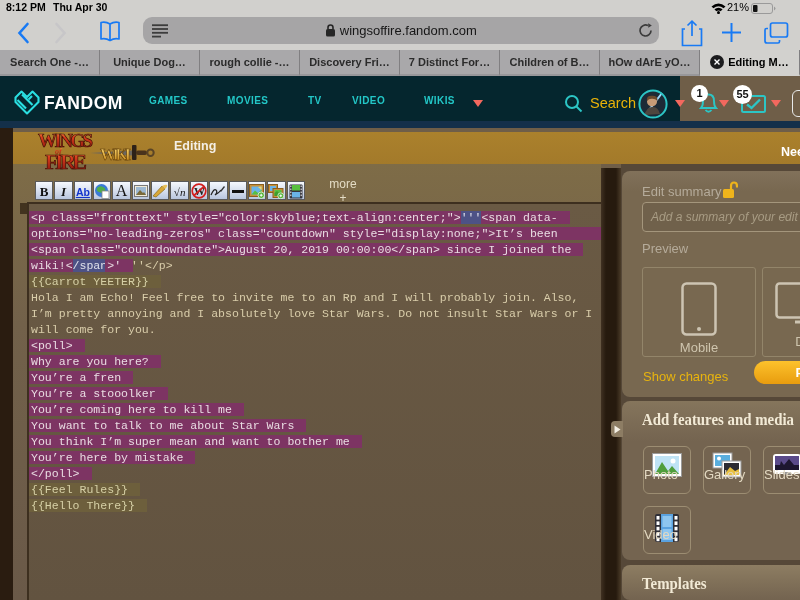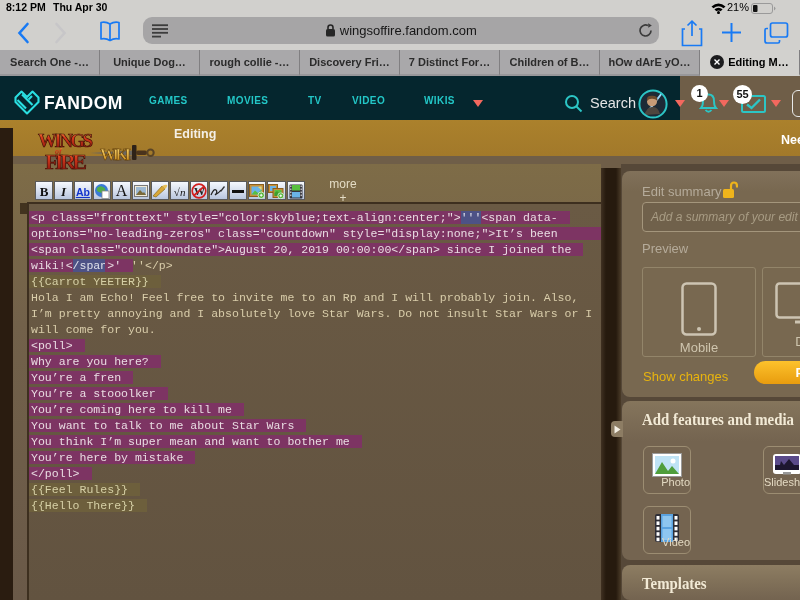--- a/index.html
+++ b/index.html
@@ -12,26 +12,26 @@
 #addr{position:absolute;left:143px;top:3px;width:516px;height:27px;background:#a6a5a6;border-radius:9px}
 #addr .host{position:absolute;left:0;right:0;top:6px;text-align:center;font-size:13px;color:#161616;font-weight:400}
 
 #tabbar{left:0;top:50px;width:800px;height:26px;background:#a9a8aa;display:flex}
 #tabbar .tab{flex:1;border-right:1px solid #807f81;font-size:11px;font-weight:600;color:#2b2b2b;text-align:center;line-height:25px;white-space:nowrap;overflow:hidden;border-bottom:2px solid #98979a;box-sizing:border-box}
 #tabbar .tab.active{background:#d2d1ce;color:#000;border-bottom:2px solid #d2d1ce}
 
 #fhead{left:0;top:76px;width:680px;height:45px;background:#05262e;color:#fff}
 #fhead .brand{position:absolute;left:44px;top:17px;font-size:17.5px;font-weight:bold;letter-spacing:.5px;color:#fff}
 #fhead .nav{position:absolute;top:19px;font-size:10px;font-weight:bold;letter-spacing:.4px;color:#23c7c7}
-#fhead .search{position:absolute;left:590px;top:19px;font-size:14.5px;color:#e5e5e5}
+#fhead .search{position:absolute;left:590px;top:19px;font-size:14.5px;color:#eab308}
 .tri{width:0;height:0;border-left:5.5px solid transparent;border-right:5.5px solid transparent;border-top:7px solid #f3685e;position:absolute}
 .badge{position:absolute;background:#fff;border-radius:50%;color:#111;font-weight:bold;text-align:center}
 
 #navy{left:0;top:121px;width:800px;height:7px;background:#14304a}
-#banner{left:0;top:120px;width:800px;height:36px;background:linear-gradient(#ab812c,#a2792a)}
+#banner{left:0;top:132px;width:800px;height:36px;background:linear-gradient(#ab812c,#a2792a)}
 #banner .editing{position:absolute;left:174px;top:7px;font-size:12.5px;font-weight:bold;color:#f4efe6}
 #banner .title{position:absolute;left:222px;top:4px;font-size:16.5px;color:#fff}
 #banner .need{position:absolute;left:781px;top:13px;font-size:12.5px;font-weight:bold;color:#fff;white-space:nowrap}
 
 #content{left:0;top:164px;width:800px;height:436px;background:#6f5e48}
 #edcol{position:absolute;left:13px;top:0;width:588px;height:436px;background:linear-gradient(#7e6c47,#72614a 160px,#6a5948)}
 #leftdark{left:0;top:128px;width:13px;height:472px;background:#2a1c10}
 #gapdark{left:601px;top:168px;width:20px;height:432px;background:linear-gradient(90deg,#403122 0,#261a0e 5px,#261a0e 15px,#4a3b28 20px)}
 
 #wtb{position:absolute;left:22px;top:17px;height:19px}
@@ -52,21 +52,21 @@
 #mod2{top:237px;height:159px;background:linear-gradient(#85755c,#746450 40px,#746450)}
 #mod3{top:401px;height:35px;background:linear-gradient(#8d7d62,#746450 34px)}
 .sblabel{color:#b5ab9a;font-size:13px}
 #esin{position:absolute;left:20px;top:31px;width:170px;height:28px;border:1px solid #a4967c;border-radius:4px;background:rgba(0,0,0,.06)}
 #esin span{position:absolute;left:8px;top:7px;font-style:italic;font-size:12px;color:#a89c84}
 .pbox{position:absolute;top:96px;width:112px;height:88px;border:1px solid #93856a;border-radius:3px}
 #showch{position:absolute;left:21px;top:198px;color:#e8b40e;font-size:13px}
 #pub{position:absolute;left:132px;top:190px;width:130px;height:23px;background:linear-gradient(#fdc22c,#e89c0e);border-radius:12px;color:#fff;font-weight:bold;font-size:13px;text-align:center;line-height:23px}
 .mhead{color:#f2ead6;font-weight:bold;font-size:16.5px;font-family:"Liberation Serif",serif;transform:scaleX(.9);transform-origin:0 0;white-space:nowrap;display:inline-block}
 .mbtn{position:absolute;width:48px;height:48px;border:1px solid #9c8d72;border-radius:6px;box-sizing:border-box;text-align:center}
-.mbtn .lbl{position:absolute;bottom:5px;width:100%;text-align:right;font-size:11px;color:#e3d9c2}
+.mbtn .lbl{position:absolute;bottom:11px;width:100%;text-align:left;font-size:13px;color:#e3d9c2}
 #arrtab{position:absolute;left:-11px;top:20px;width:12px;height:16px;background:#8d7d64;border-radius:4px 0 0 4px}
 svg{display:block}
 </style></head><body>
 
 <div class="abs" id="status">
   <span class="lt">8:12 PM</span>
     <span class="abs" style="left:53px;top:1px">Thu Apr 30</span>
   <svg class="abs" style="right:74px;top:2.5px" width="15" height="11" viewBox="0 0 15 11">
       <path d="M0.5 3.4 Q7.5 -2.6 14.5 3.4 L12.6 5.3 Q7.5 1.2 2.4 5.3 Z" fill="#000"></path>
       <path d="M3.4 6.3 Q7.5 3.0 11.6 6.3 L9.7 8.2 Q7.5 6.6 5.3 8.2 Z" fill="#000"></path>
@@ -344,20 +344,31 @@
     <span class="mhead abs" style="left:20px;top:9px">Add features and media</span>
     <div class="mbtn" style="left:21px;top:45px">
       <svg style="margin:6px auto 0" width="30" height="24" viewBox="0 0 30 24">
           <rect x="0.5" y="0.5" width="29" height="23" fill="#fff" stroke="#9a9a9a"></rect>
           <rect x="3" y="3" width="24" height="18" fill="#bfe3f5"></rect>
           <path d="M3 21 L10 9 L16 18 L20 13 L27 21 Z" fill="#4f9e3c"></path>
           <circle cx="21" cy="8" r="2.5" fill="#fff"></circle>
         </svg>
       <div class="lbl">Photo</div>
     </div>
+    <div class="mbtn" style="left:81px;top:45px">
+      <svg style="margin:5px auto 0" width="30" height="26" viewBox="0 0 30 26">
+          <rect x="1" y="1" width="19" height="15" fill="#fff" stroke="#999"></rect>
+          <rect x="3" y="3" width="15" height="11" fill="#59aede"></rect>
+          <circle cx="7" cy="6.5" r="2" fill="#fff"></circle>
+          <rect x="10" y="9" width="19" height="16" fill="#fff" stroke="#999"></rect>
+          <rect x="12" y="11" width="15" height="12" fill="#2b2b33"></rect>
+          <path d="M12 23 L18 15 L23 19 L27 17 L27 23 Z" fill="#e8c040"></path>
+        </svg>
+      <div class="lbl">Gallery</div>
+    </div>
     <div class="mbtn" style="left:141px;top:45px">
       <svg style="margin:6px auto 0" width="30" height="24" viewBox="0 0 30 24">
           <rect x="1" y="1" width="28" height="20" rx="3" fill="#fff"></rect>
           <rect x="3" y="3" width="24" height="14" fill="#5a4a8a"></rect>
           <path d="M3 17 L3 12 L8 12 L9 8 L12 12 L17 6 L22 12 L27 12 L27 17 Z" fill="#1d1630"></path>
           <rect x="11" y="19" width="8" height="2.5" fill="#999"></rect>
         </svg>
       <div class="lbl">Slideshow</div>
     </div>
     <div class="mbtn" style="left:21px;top:105px">

